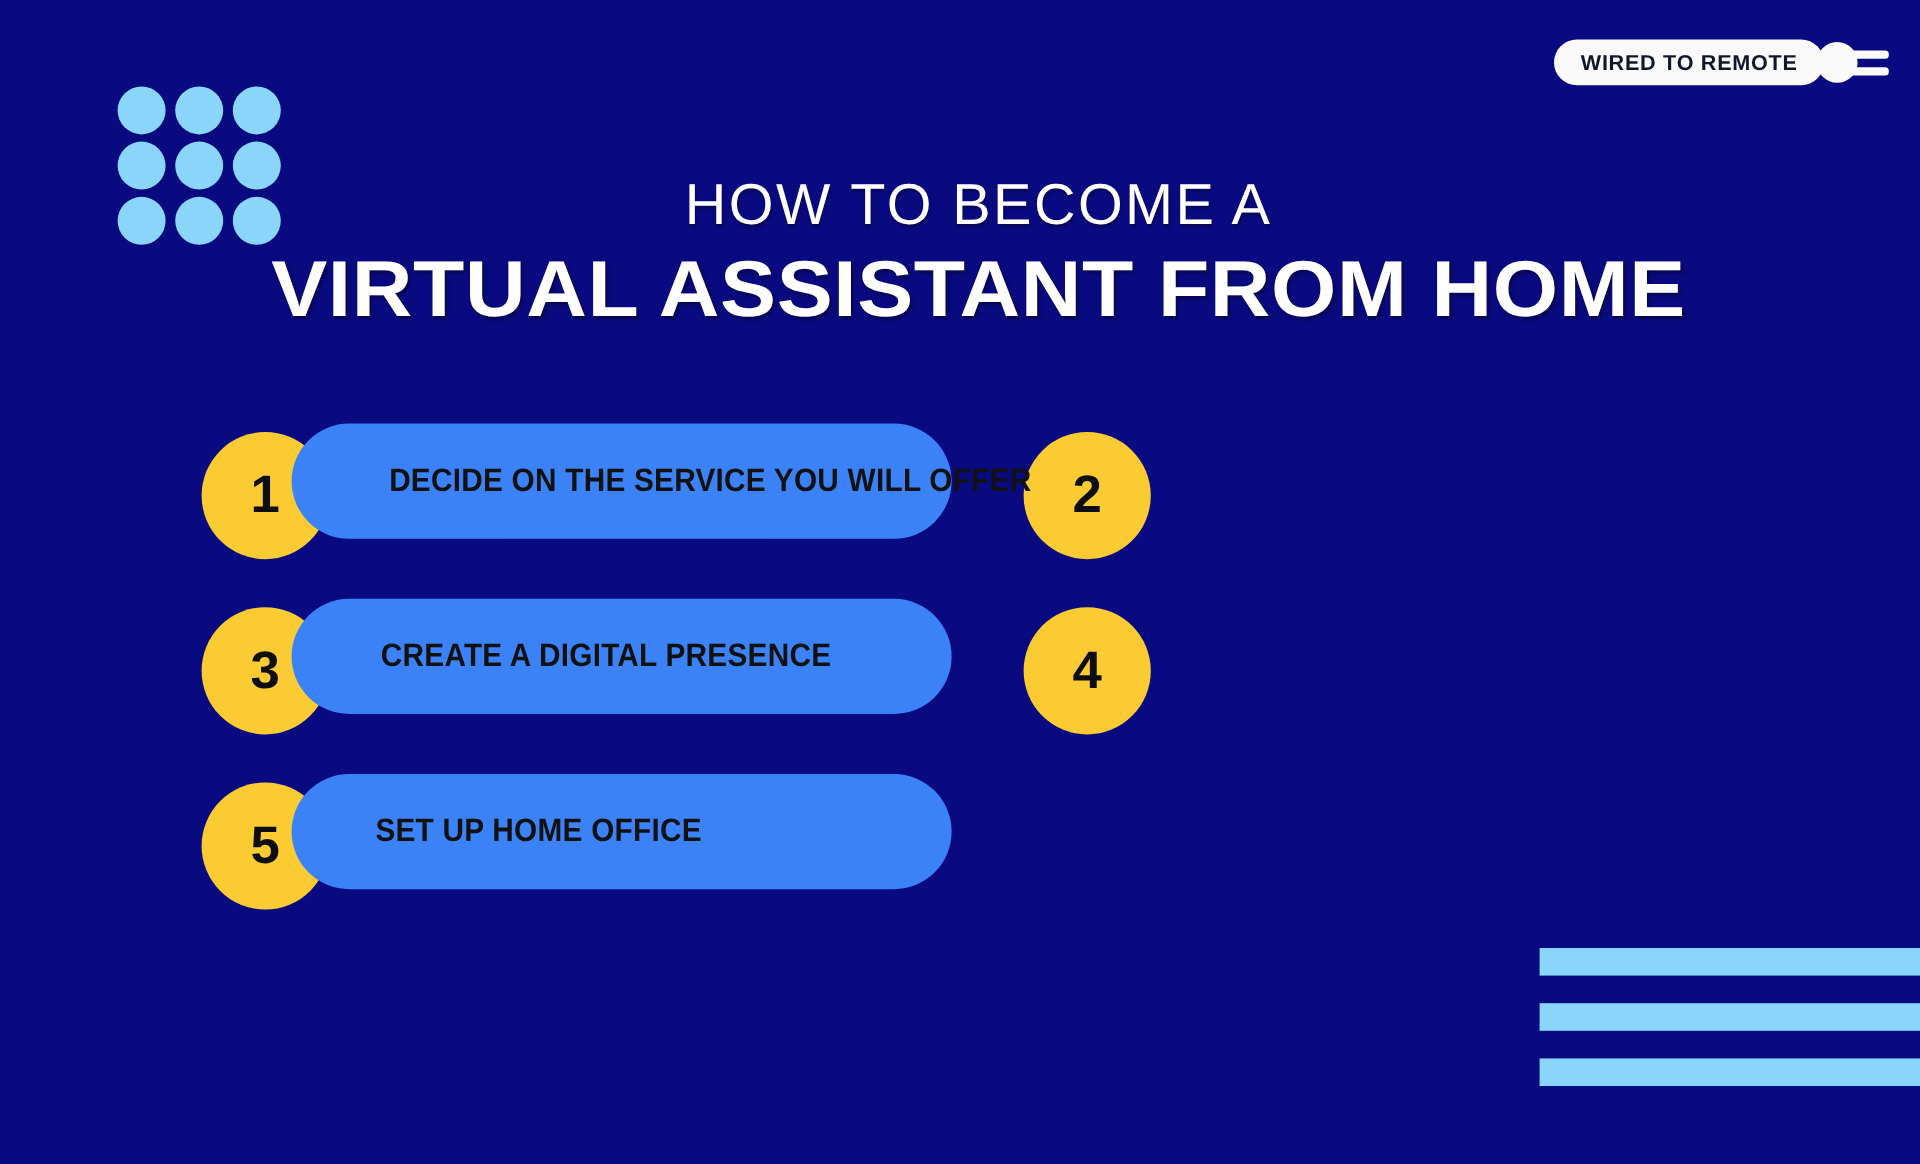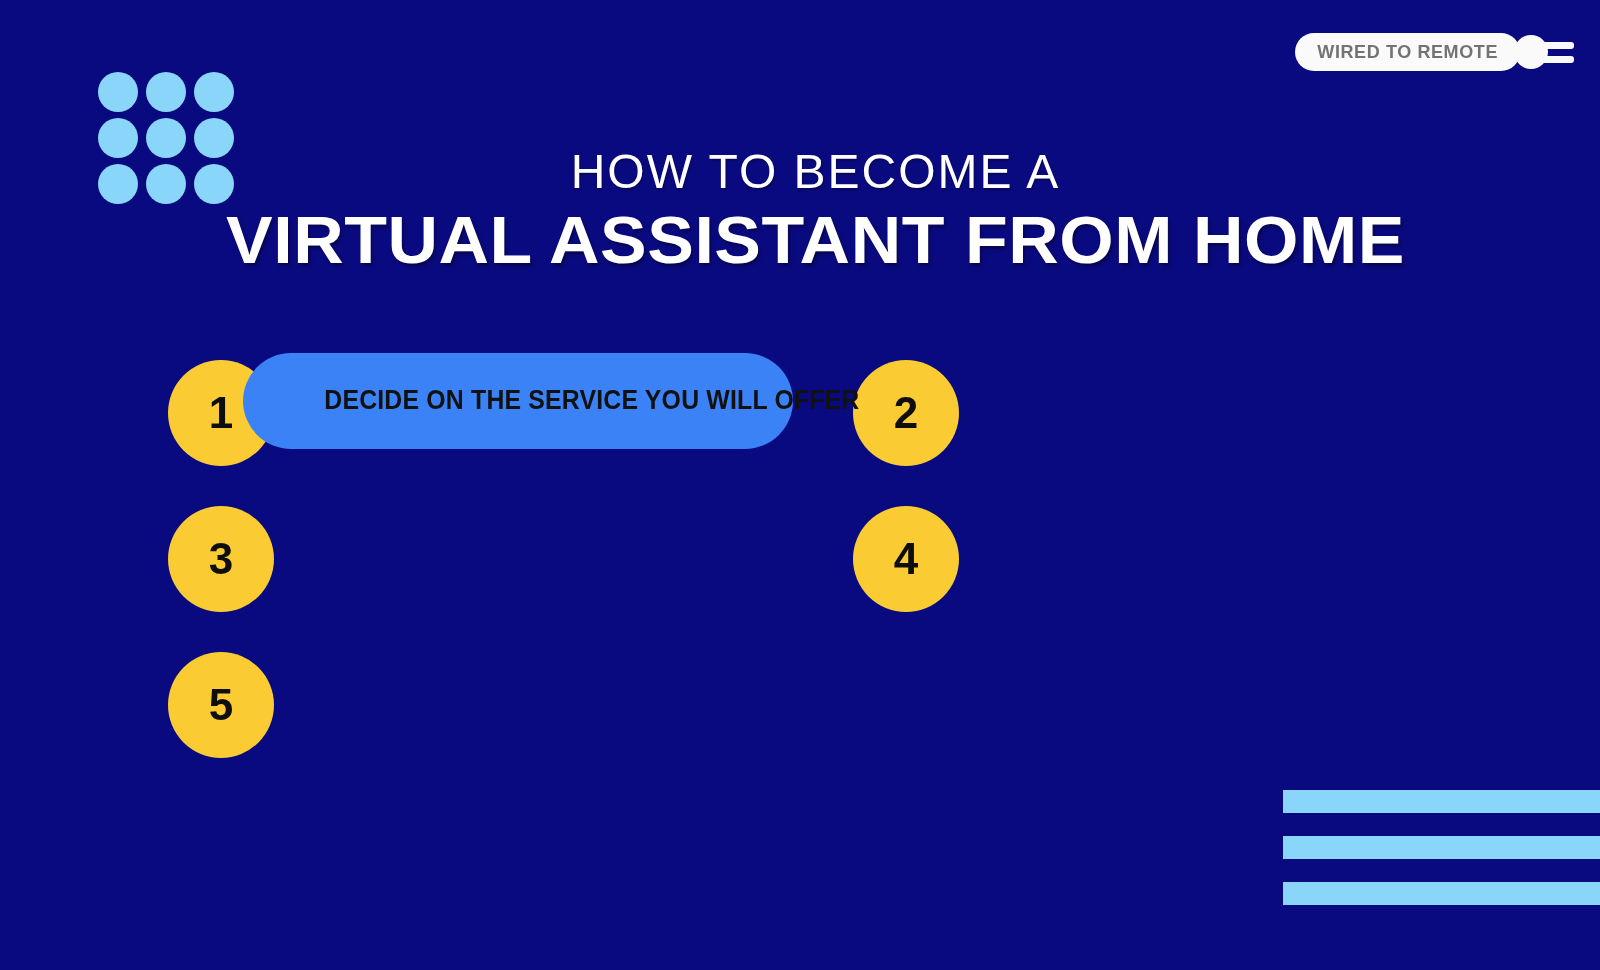--- a/index.html
+++ b/index.html
@@ -57,21 +57,21 @@
     align-items: center;
     padding: 0 22px;
     position: relative;
     z-index: 2;
   }
   .brand-text {
     font-family: "Liberation Sans", sans-serif;
     font-size: 18px;
     font-weight: bold;
     letter-spacing: 0.6px;
-    color: #737373;
+    color: #0f172a;
     white-space: nowrap;
   }
   .plug {
     position: relative;
     width: 62px;
     height: 38px;
     margin-left: -6px;
     z-index: 1;
   }
   .plug-body {
@@ -258,31 +258,37 @@
     <div class="step col-right row-1">
       <div class="step-badge">
         <span class="step-number">2</span>
       </div>
     </div>
 
     <div class="step col-left row-2">
       <div class="step-badge">
         <span class="step-number">3</span>
       </div>
+      <div class="step-pill">
+        <span class="step-label">CREATE A DIGITAL PRESENCE</span>
+      </div>
     </div>
 
     <div class="step col-right row-2">
       <div class="step-badge">
         <span class="step-number">4</span>
       </div>
     </div>
 
     <div class="step col-left row-3">
       <div class="step-badge">
         <span class="step-number">5</span>
+      </div>
+      <div class="step-pill">
+        <span class="step-label">SET UP HOME OFFICE</span>
       </div>
     </div>
 
   </div>
 
   <div class="stripes">
     <span class="stripe s1"></span>
     <span class="stripe s2"></span>
     <span class="stripe s3"></span>
   </div>

